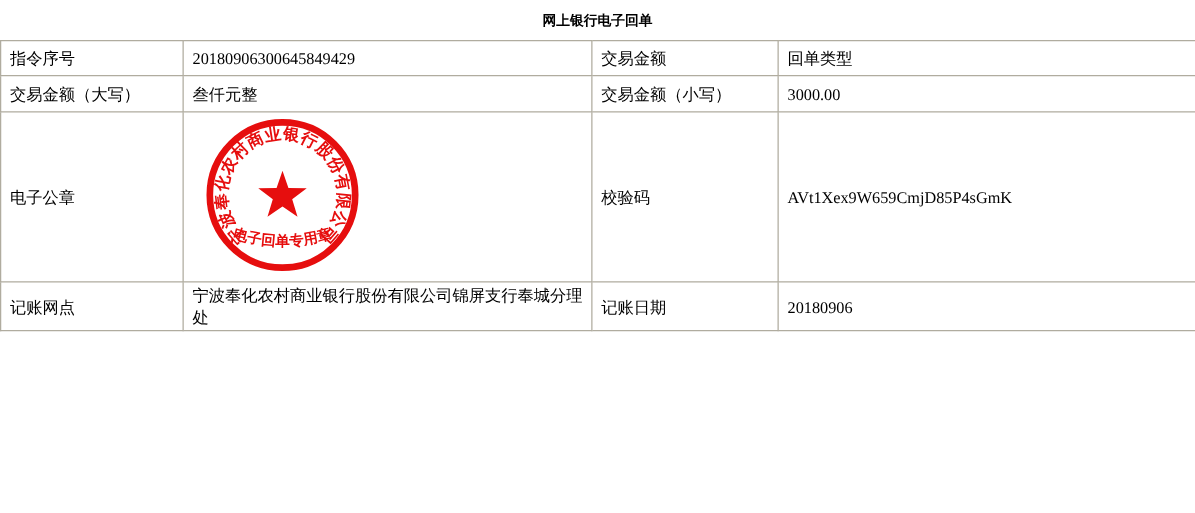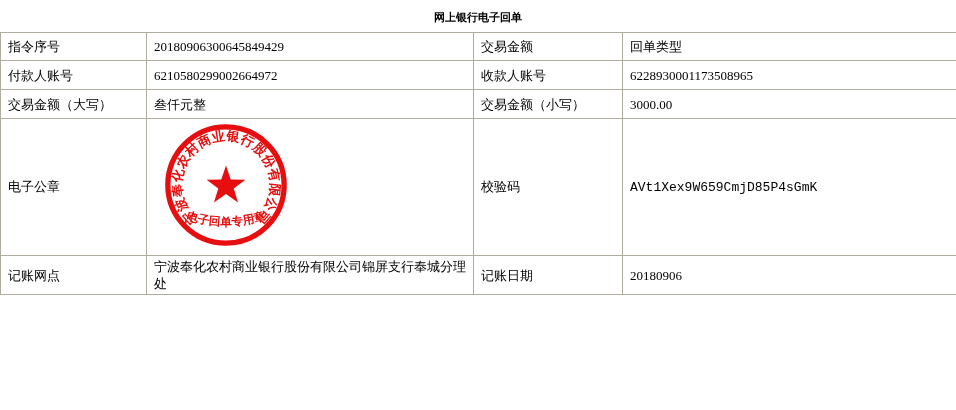--- a/index.html
+++ b/index.html
@@ -19,21 +19,21 @@
     padding:2px 4px 2px 7px;
     line-height:17px;
     overflow:hidden;
   }
   td.lbl{padding-left:7px;margin-left:28px;}
   td.val{padding-left:11px;}
   .num{color:#23234f;font-family:"Liberation Serif","DejaVu Serif",serif;font-size:13.5px;}
   tr.r-std td{height:24px;}
   tr.r1 td{height:23px;}
   tr.r4 td{height:37px;}
-  tr.r8 td{height:128px;font-family:Liberation Mono, monospace;}
+  tr.r8 td{height:128px;}
   tr.r9 td{height:32px;}
   .stamp-wrap{margin:1px 0 0 1px;width:142px;height:126px;}
 </style>
 </head>
 <body>
 
 <div class="page-title">网上银行电子回单</div>
 
 <table class="receipt">
   <colgroup>
@@ -41,26 +41,20 @@
       <col style="width:327px">
       <col style="width:149px">
       <col style="width:334px">
   </colgroup>
   <tbody>
       <tr class="r1">
     <td class="lbl">指令序号</td>
     <td class="val num">20180906300645849429</td>
     <td class="lbl">交易金额</td>
     <td class="val">回单类型</td>
-  </tr>
-  <tr class="r-std">
-    <td class="lbl">付款人账号</td>
-    <td class="val num">6210580299002664972</td>
-    <td class="lbl">收款人账号</td>
-    <td class="val num">6228930001173508965</td>
   </tr>
   <tr class="r-std">
     <td class="lbl">交易金额（大写）</td>
     <td class="val">叁仟元整</td>
     <td class="lbl">交易金额（小写）</td>
     <td class="val num">3000.00</td>
   </tr>
   <tr class="r8">
     <td class="lbl">电子公章</td>
     <td class="val">

